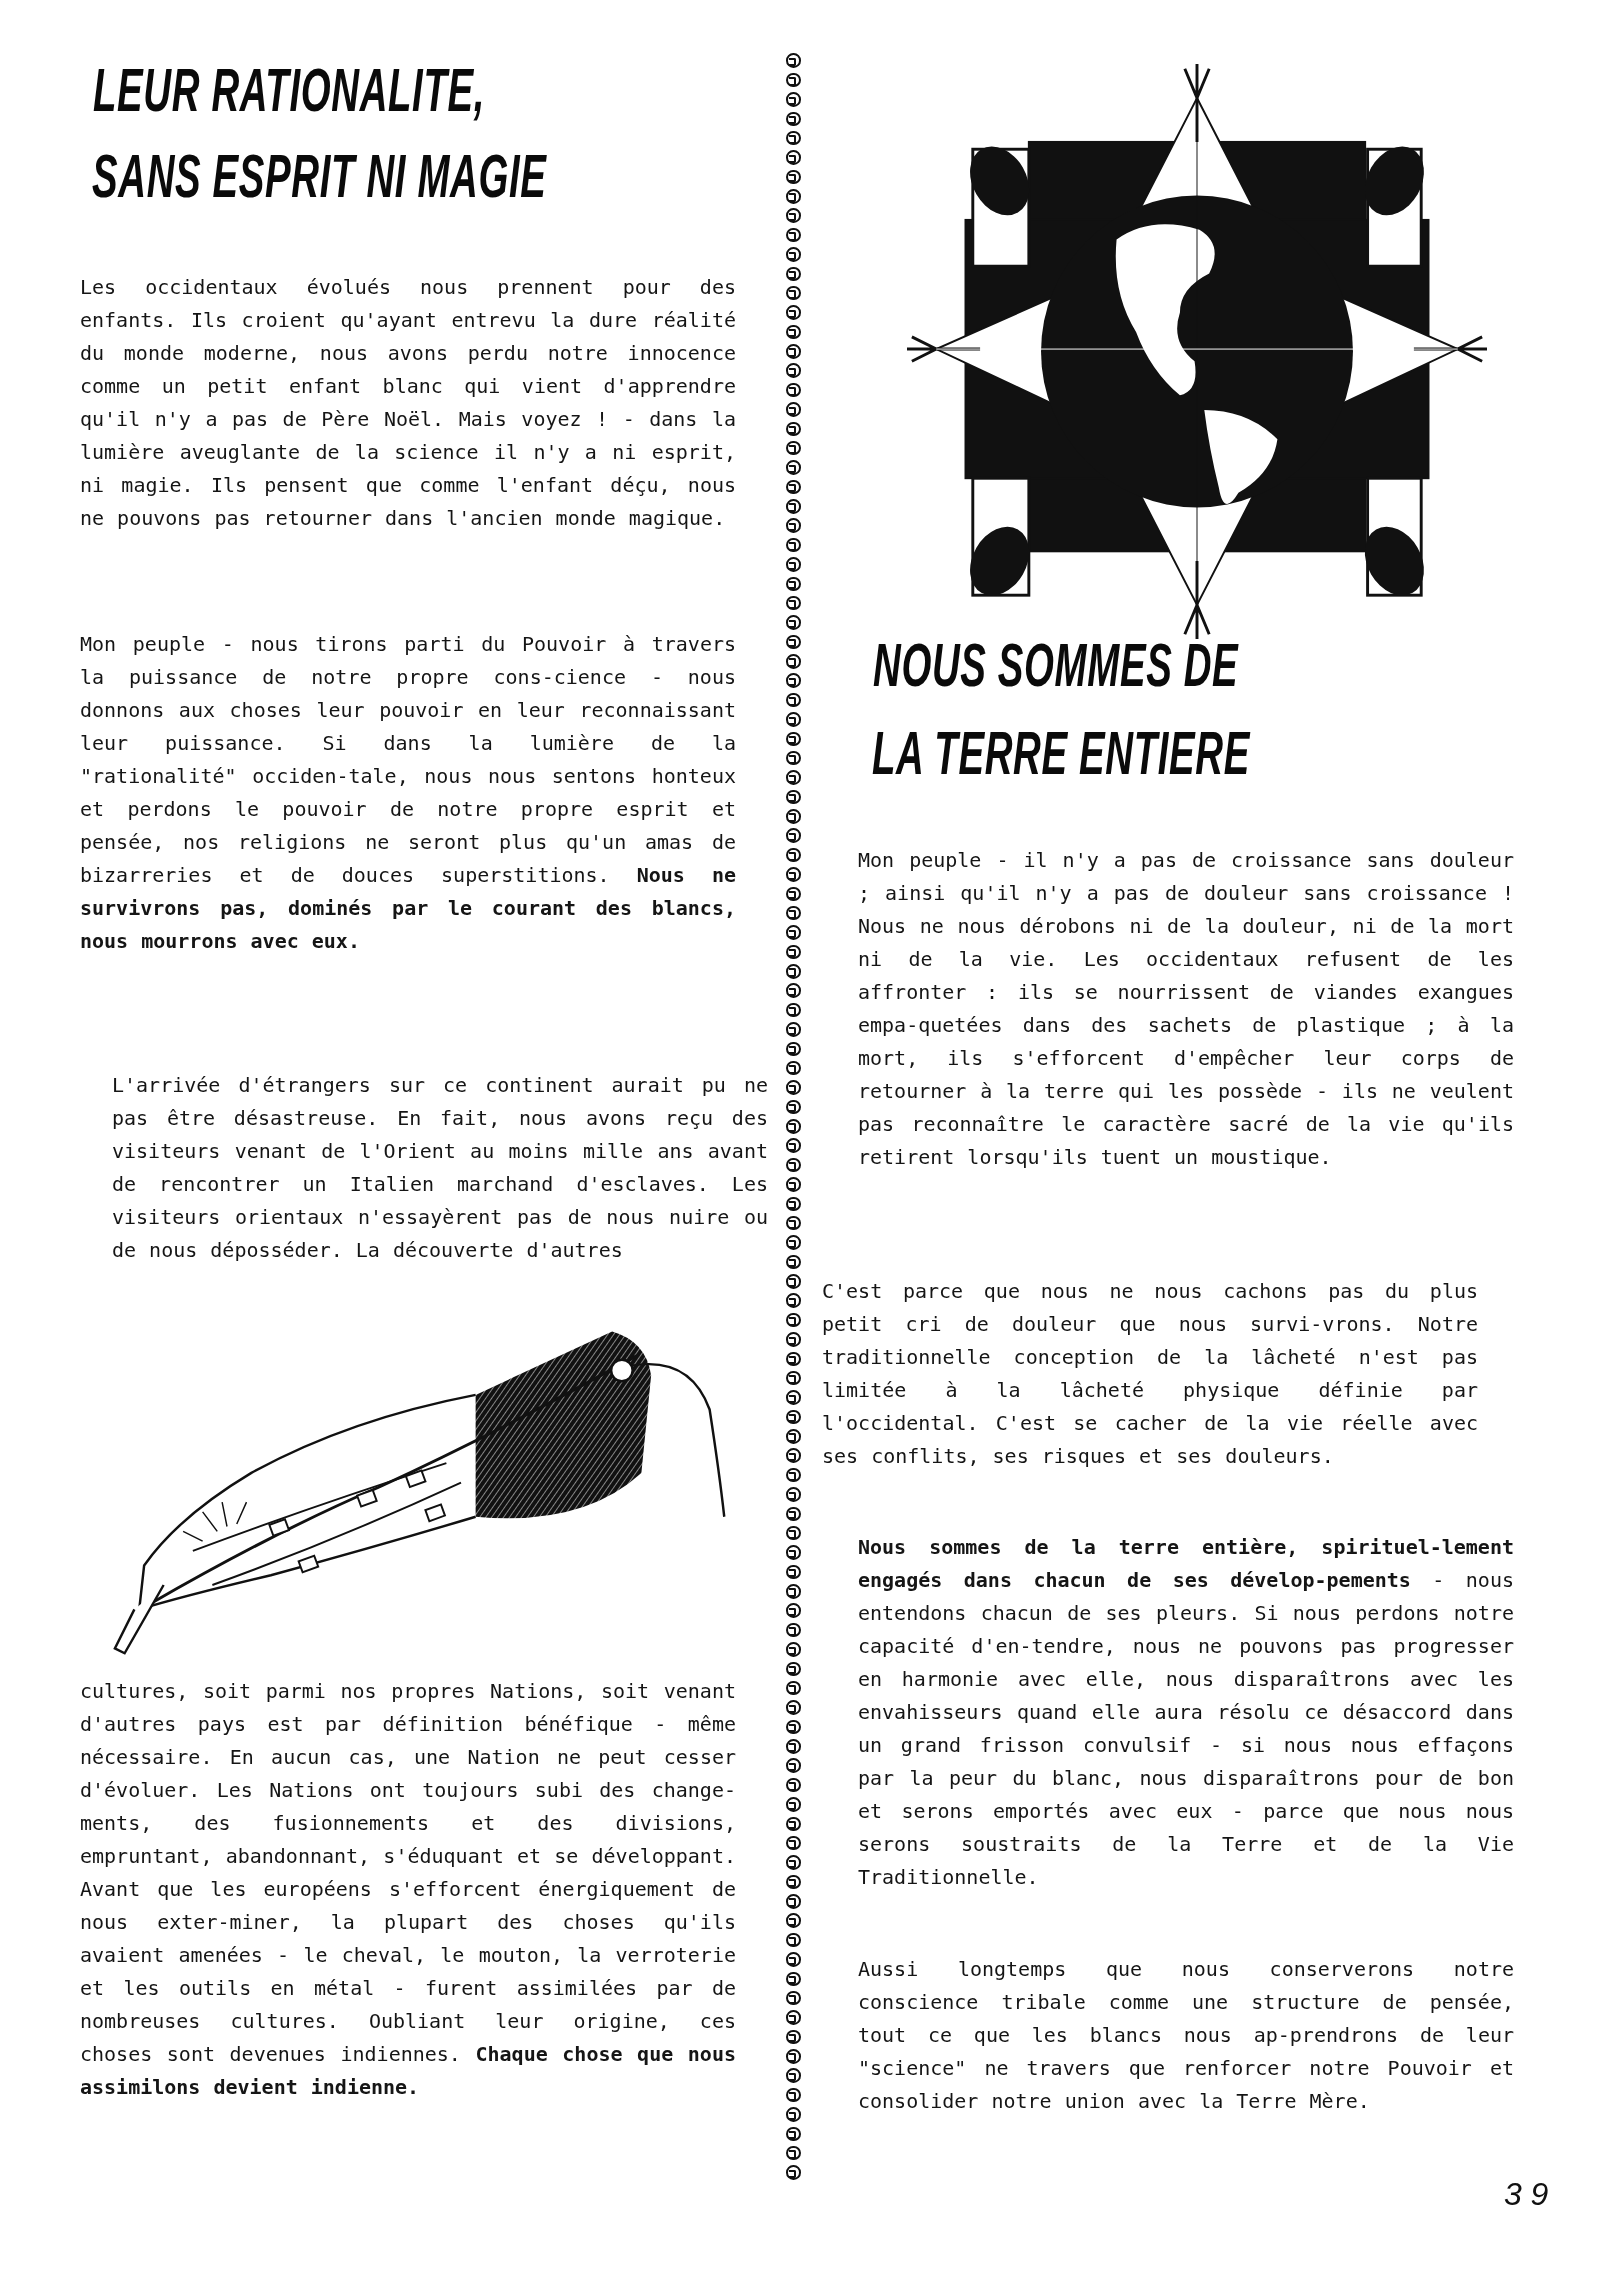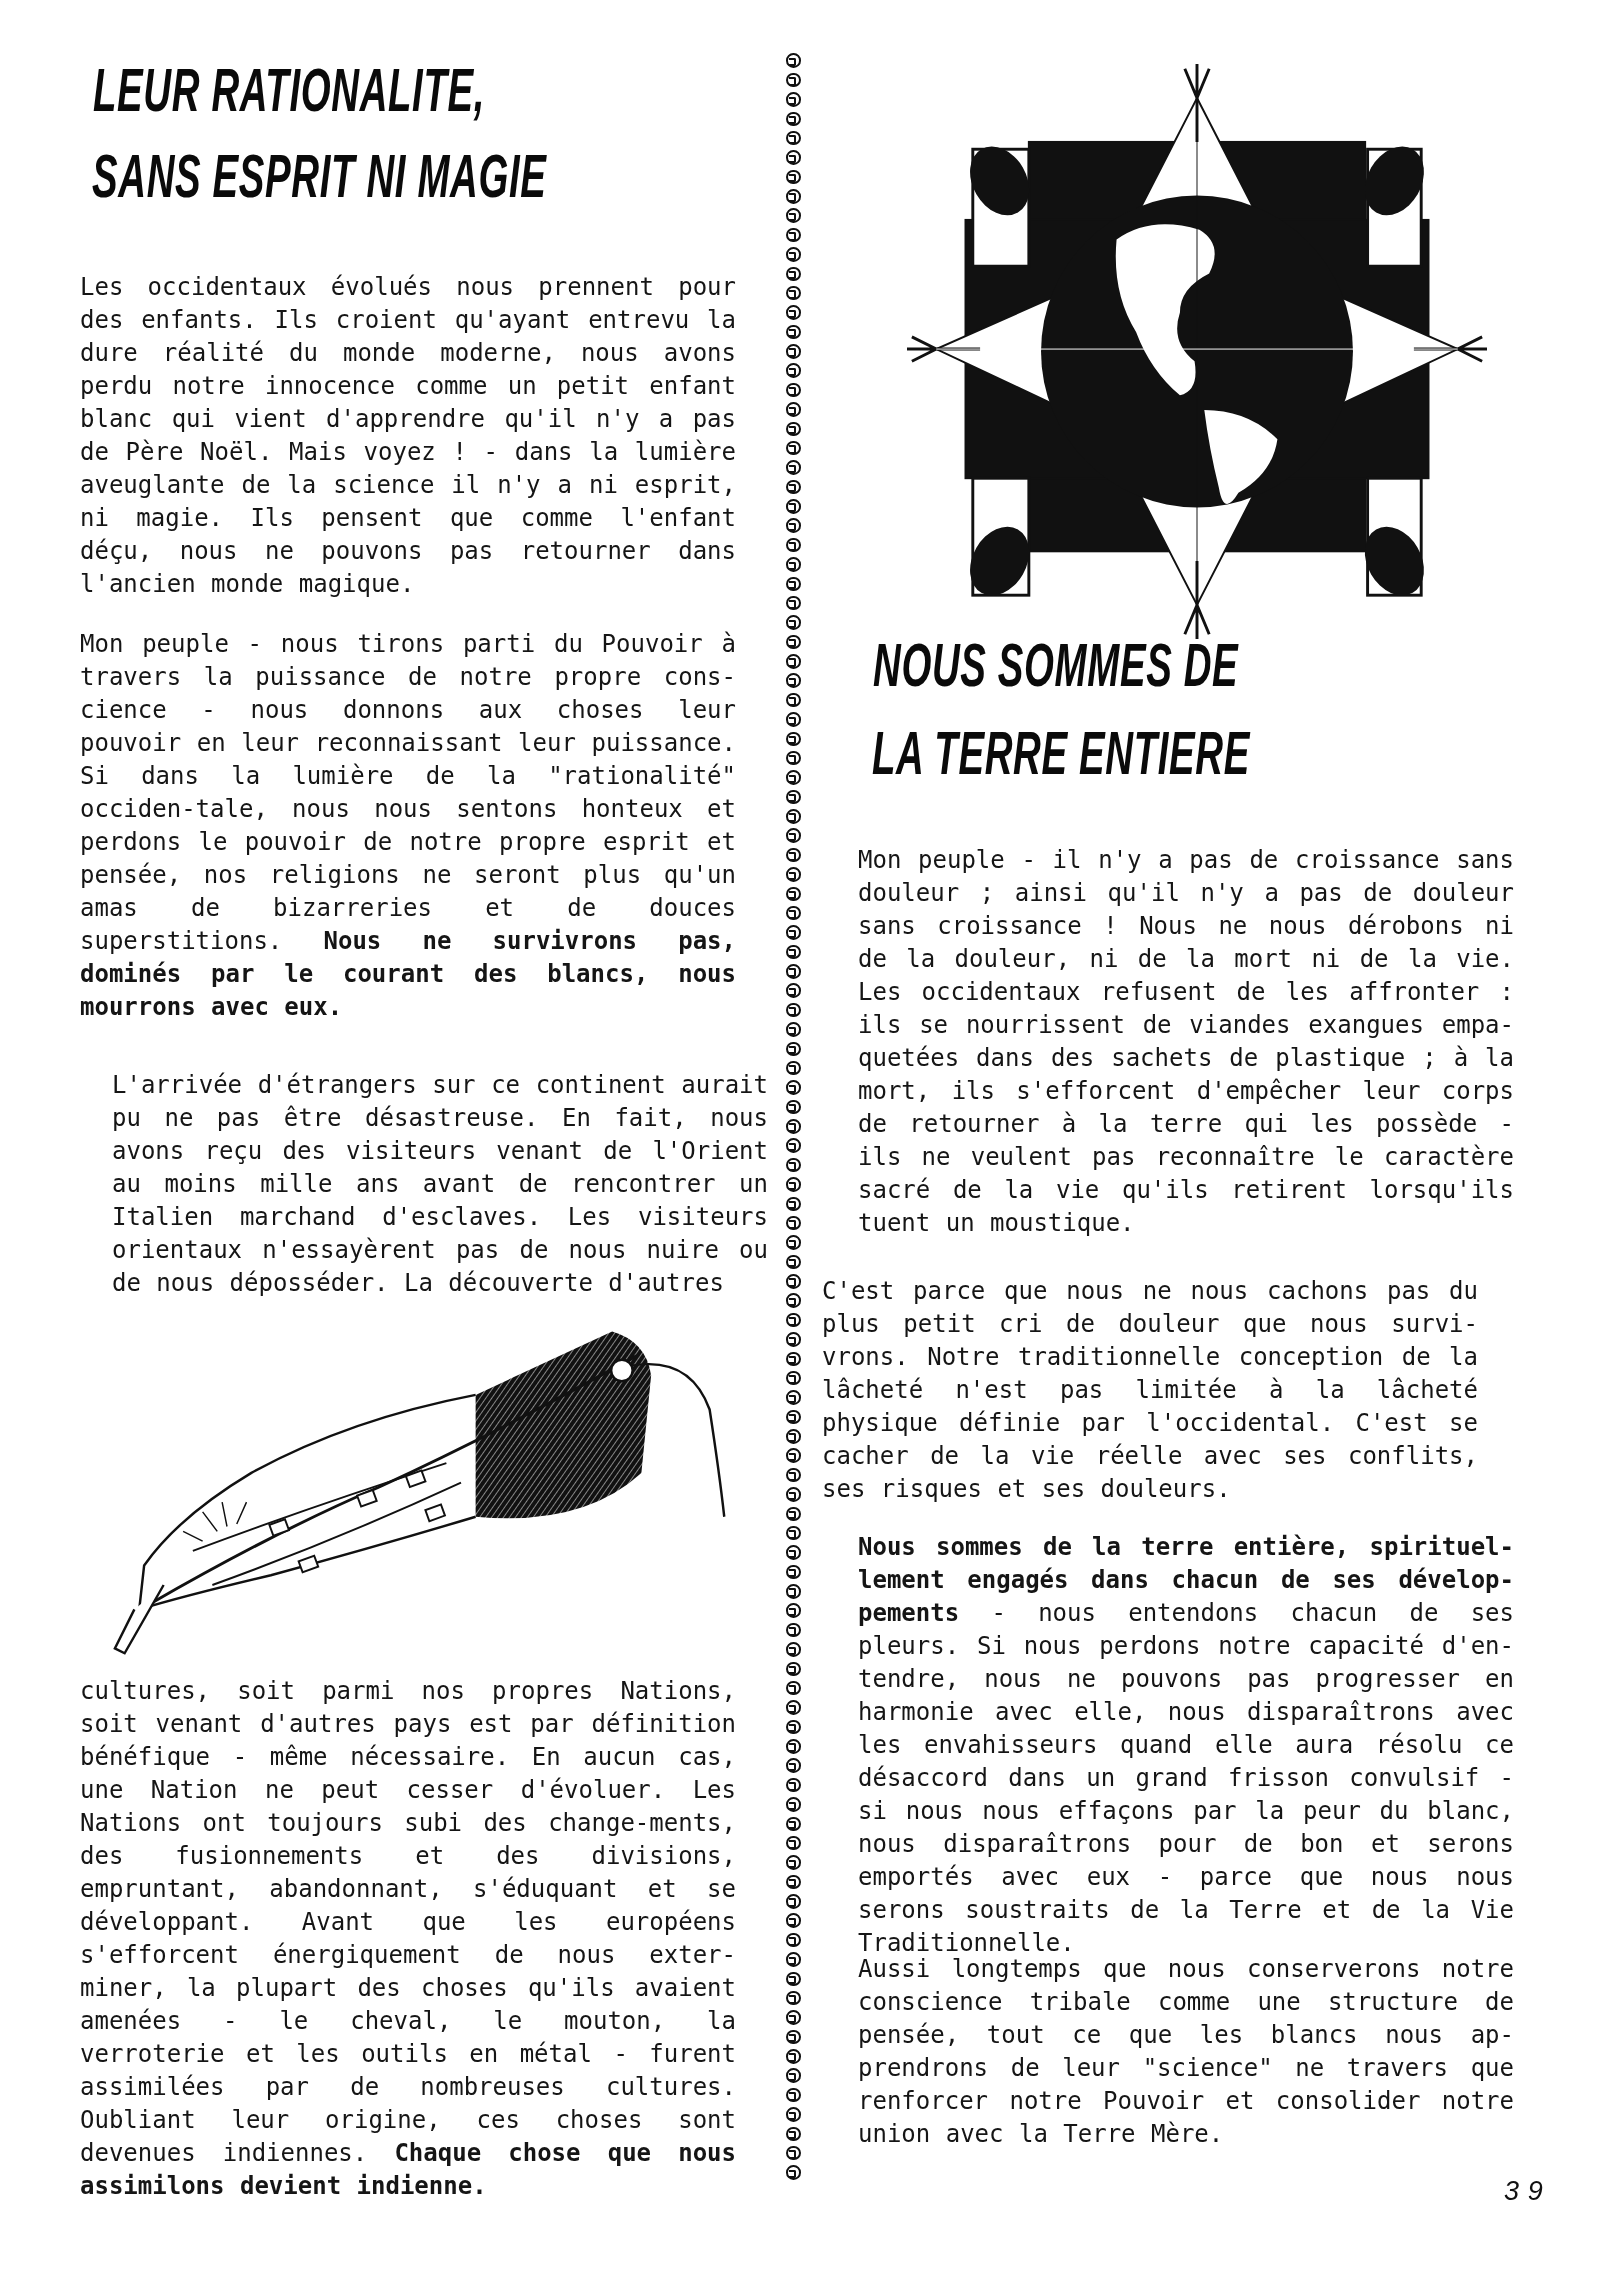--- a/index.html
+++ b/index.html
@@ -7,40 +7,40 @@
   .abs { position: absolute; }
   .heading {
     font-family: "Liberation Sans", "DejaVu Sans", sans-serif;
     font-weight: 700; font-style: italic;
     font-size: 62px; line-height: 62px;
     transform: scaleX(0.62); transform-origin: left top;
     letter-spacing: 1px; white-space: nowrap; color: #0a0a0a;
   }
   .body-text {
     font-family: "DejaVu Sans Mono", "Liberation Mono", monospace;
-    font-size: 24px; line-height: 33px;
+    font-size: 20px; line-height: 33px;
     text-align: justify; text-align-last: left;
     letter-spacing: 0px; color: #151515;
     hyphens: manual; word-spacing: 1px;
   }
   .body-text .strong { font-weight: 700; }
   .divider {
     left: 783px; top: 51px; width: 21.5px; height: 2146px;
     display: flex; flex-direction: column; align-items: center; overflow: hidden;
   }
   .divider span {
     display: block; width: 14.6px; height: 14.6px; margin: 2.4px 0;
     border: 2.4px solid #111; border-radius: 50%; box-sizing: border-box; position: relative; flex: none;
   }
   .divider span::after {
     content: ""; position: absolute; left: 0.5px; top: 2.4px; width: 4.9px; height: 4.4px;
     border: 2px solid #111; border-left: none; border-radius: 0 2px 2px 0;
   }
   .pagenum {
-    font-family: "Liberation Sans", sans-serif; font-style: italic; font-size: 27px;
+    font-family: "Liberation Sans", sans-serif; font-style: italic; font-size: 32px;
     letter-spacing: 8.8px; color: #111;
   }
 </style>
 </head>
 <body>
 
 <div class="abs heading" style="left:93px; top:59px;">LEUR RATIONALITE,</div>
 <div class="abs heading" style="left:92px; top:145px;">SANS ESPRIT NI MAGIE</div>
 
 <p class="abs body-text" style="left:80px; top:271px; width:656px; margin:0;"><span>Les occidentaux évolués nous prennent pour des enfants. Ils croient qu'ayant entrevu la dure réalité du monde moderne, nous avons perdu notre innocence comme un petit enfant blanc qui vient d'apprendre qu'il n'y a pas de Père Noël. Mais voyez ! - dans la lumière aveuglante de la science il n'y a ni esprit, ni magie. Ils pensent que comme l'enfant déçu, nous ne pouvons pas retourner dans l'ancien monde magique.</span></p>

